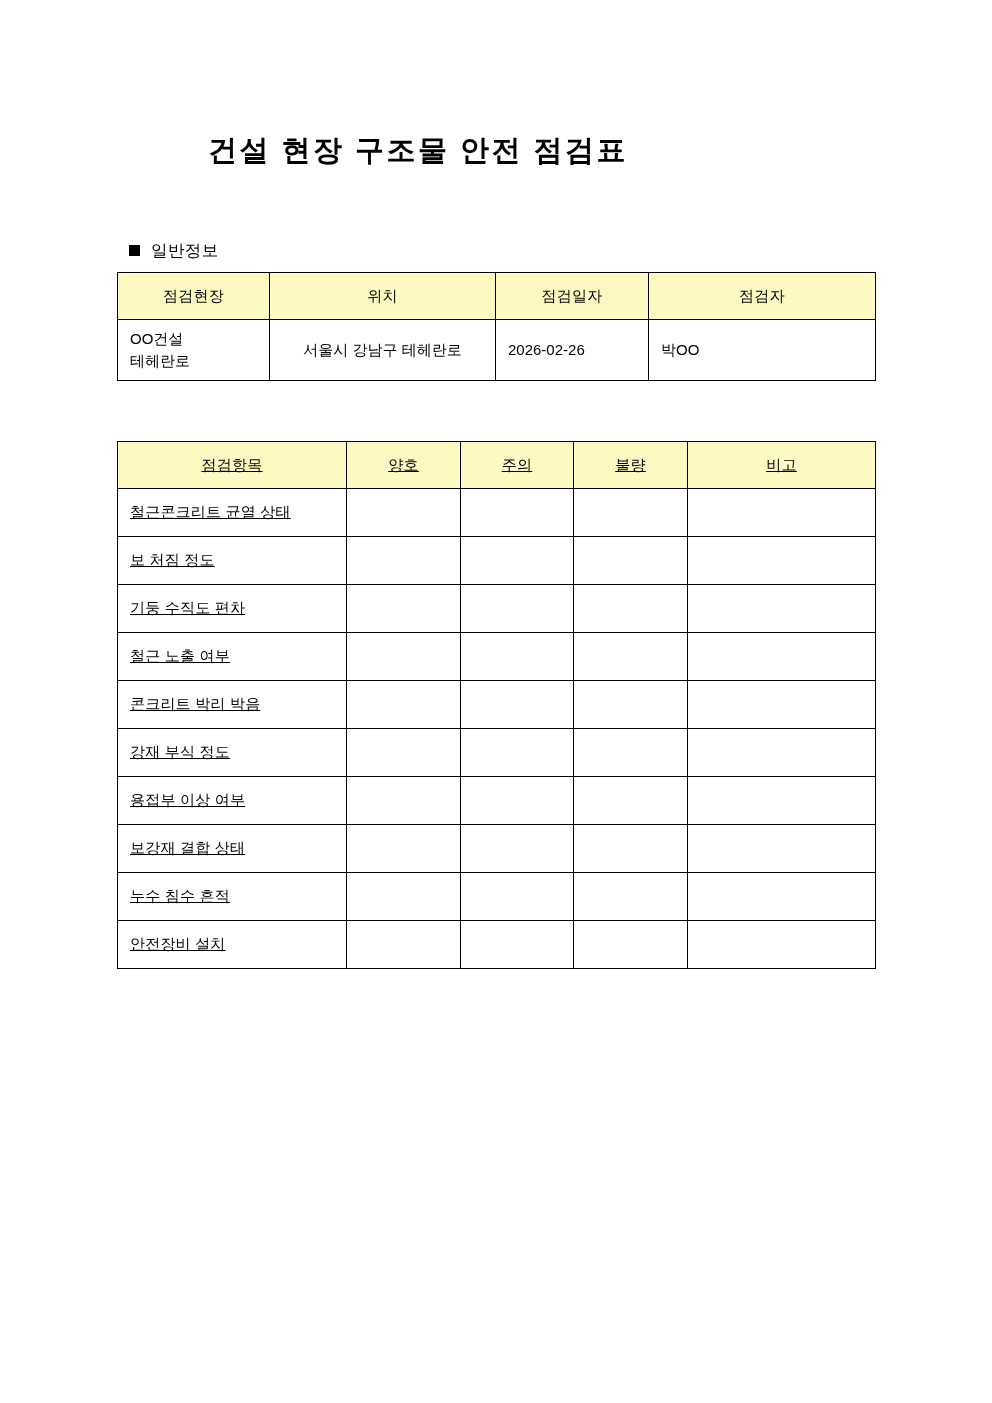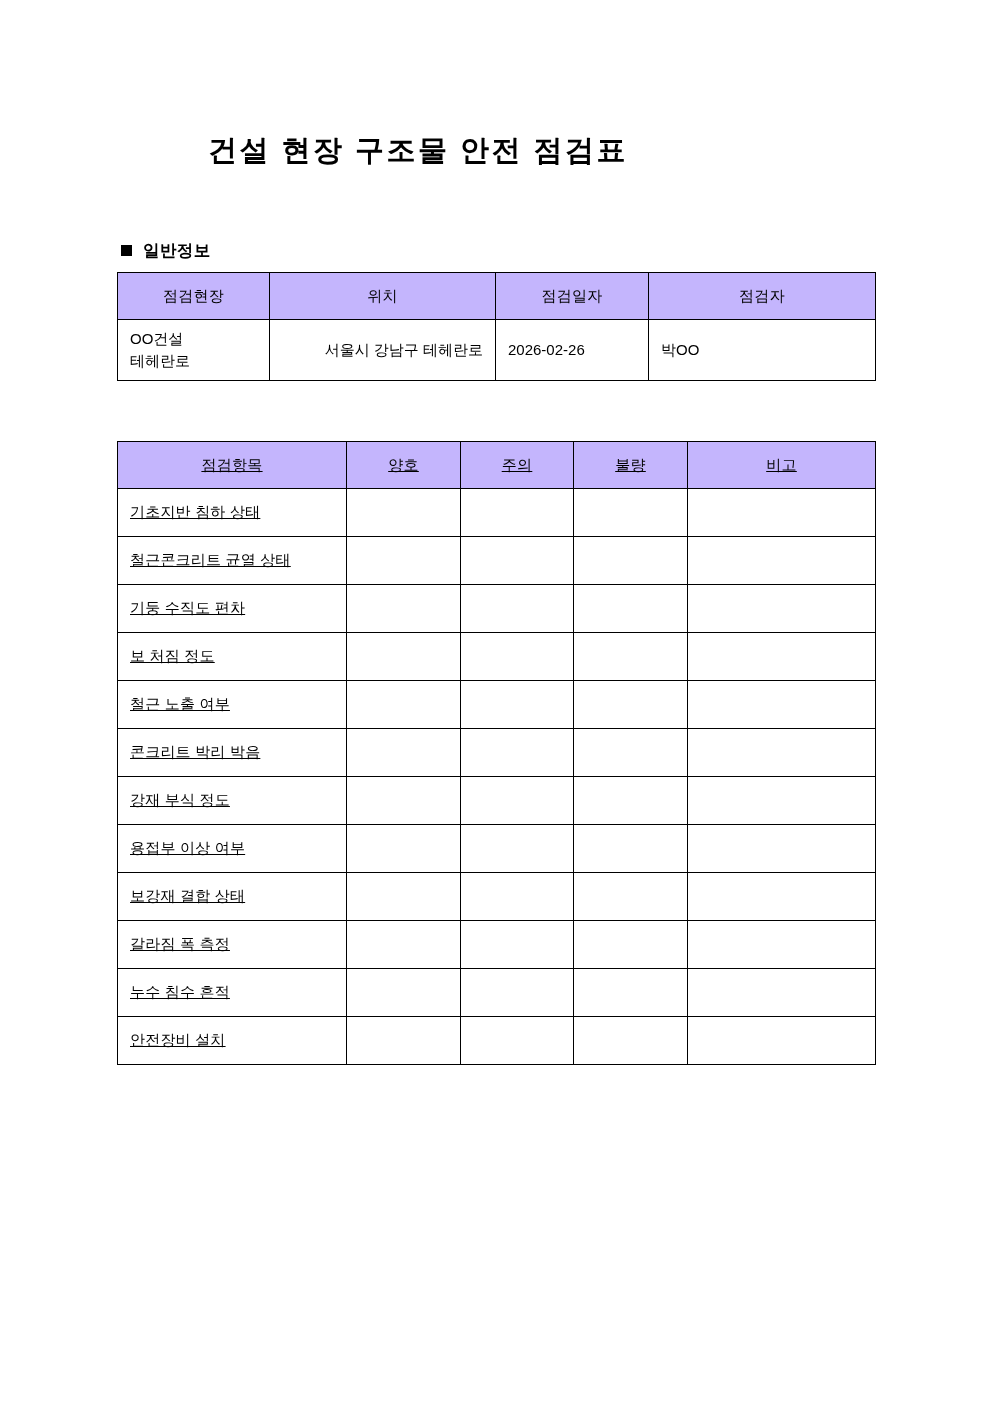--- a/index.html
+++ b/index.html
@@ -32,24 +32,24 @@
     line-height: 1.2;
     color: #000;
   }
   .section {
     position: relative;
   }
   .section-heading {
     display: flex;
     align-items: center;
     font-size: 16.5px;
-    font-weight: bold;
+    font-weight: normal;
     letter-spacing: 0.4px;
     color: #000;
-    margin: 0 0 10px 4px;
+    margin: 0 0 10px 12px;
     padding-left: 117px;
   }
   .section-heading .sq {
     display: inline-block;
     width: 11px;
     height: 11px;
     background: #000;
     margin-right: 11px;
     flex: none;
   }
@@ -64,32 +64,32 @@
   table.grid th, table.grid td {
     border: 1px solid #000;
     font-size: 15px;
     font-weight: normal;
     color: #000;
     padding: 0 12px;
     vertical-align: middle;
     line-height: 1.45;
   }
   table.grid th {
-    background: #c4b5fd;
+    background: #fef9c3;
     text-align: center;
     height: 46px;
     letter-spacing: 0.3px;
   }
   
   #general-table { width: 758px; }
   #general-table td {
     height: 60px;
     text-align: left;
   }
-  #general-table td.center-cell { text-align: right; }
+  #general-table td.center-cell { text-align: center; }
   .two-line { white-space: pre-line; }
 
   
   #items-table { width: 758px; text-decoration: underline; }
   #items-table td {
     height: 47px;
   }
   #items-table td.item-name {
     text-align: left;
     letter-spacing: 0.2px;
@@ -159,48 +159,41 @@
           <tr>
             <th>점검항목</th>
             <th>양호</th>
             <th>주의</th>
             <th>불량</th>
             <th>비고</th>
           </tr>
         </thead>
         <tbody id="items-body">
             <tr>
-              <td class="item-name">기초지반 침하 상태</td>
-              <td class="mark-cell"></td>
-              <td class="mark-cell"></td>
-              <td class="mark-cell"></td>
-              <td class="mark-cell"></td>
-            </tr>
-            <tr>
               <td class="item-name">철근콘크리트 균열 상태</td>
               <td class="mark-cell"></td>
               <td class="mark-cell"></td>
               <td class="mark-cell"></td>
               <td class="mark-cell"></td>
             </tr>
             <tr>
+              <td class="item-name">보 처짐 정도</td>
+              <td class="mark-cell"></td>
+              <td class="mark-cell"></td>
+              <td class="mark-cell"></td>
+              <td class="mark-cell"></td>
+            </tr>
+            <tr>
               <td class="item-name">기둥 수직도 편차</td>
               <td class="mark-cell"></td>
               <td class="mark-cell"></td>
               <td class="mark-cell"></td>
               <td class="mark-cell"></td>
             </tr>
             <tr>
-              <td class="item-name">보 처짐 정도</td>
-              <td class="mark-cell"></td>
-              <td class="mark-cell"></td>
-              <td class="mark-cell"></td>
-              <td class="mark-cell"></td>
-            </tr>
-            <tr>
               <td class="item-name">철근 노출 여부</td>
               <td class="mark-cell"></td>
               <td class="mark-cell"></td>
               <td class="mark-cell"></td>
               <td class="mark-cell"></td>
             </tr>
             <tr>
               <td class="item-name">콘크리트 박리 박음</td>
               <td class="mark-cell"></td>
               <td class="mark-cell"></td>
@@ -216,27 +209,20 @@
             </tr>
             <tr>
               <td class="item-name">용접부 이상 여부</td>
               <td class="mark-cell"></td>
               <td class="mark-cell"></td>
               <td class="mark-cell"></td>
               <td class="mark-cell"></td>
             </tr>
             <tr>
               <td class="item-name">보강재 결합 상태</td>
-              <td class="mark-cell"></td>
-              <td class="mark-cell"></td>
-              <td class="mark-cell"></td>
-              <td class="mark-cell"></td>
-            </tr>
-            <tr>
-              <td class="item-name">갈라짐 폭 측정</td>
               <td class="mark-cell"></td>
               <td class="mark-cell"></td>
               <td class="mark-cell"></td>
               <td class="mark-cell"></td>
             </tr>
             <tr>
               <td class="item-name">누수 침수 흔적</td>
               <td class="mark-cell"></td>
               <td class="mark-cell"></td>
               <td class="mark-cell"></td>

